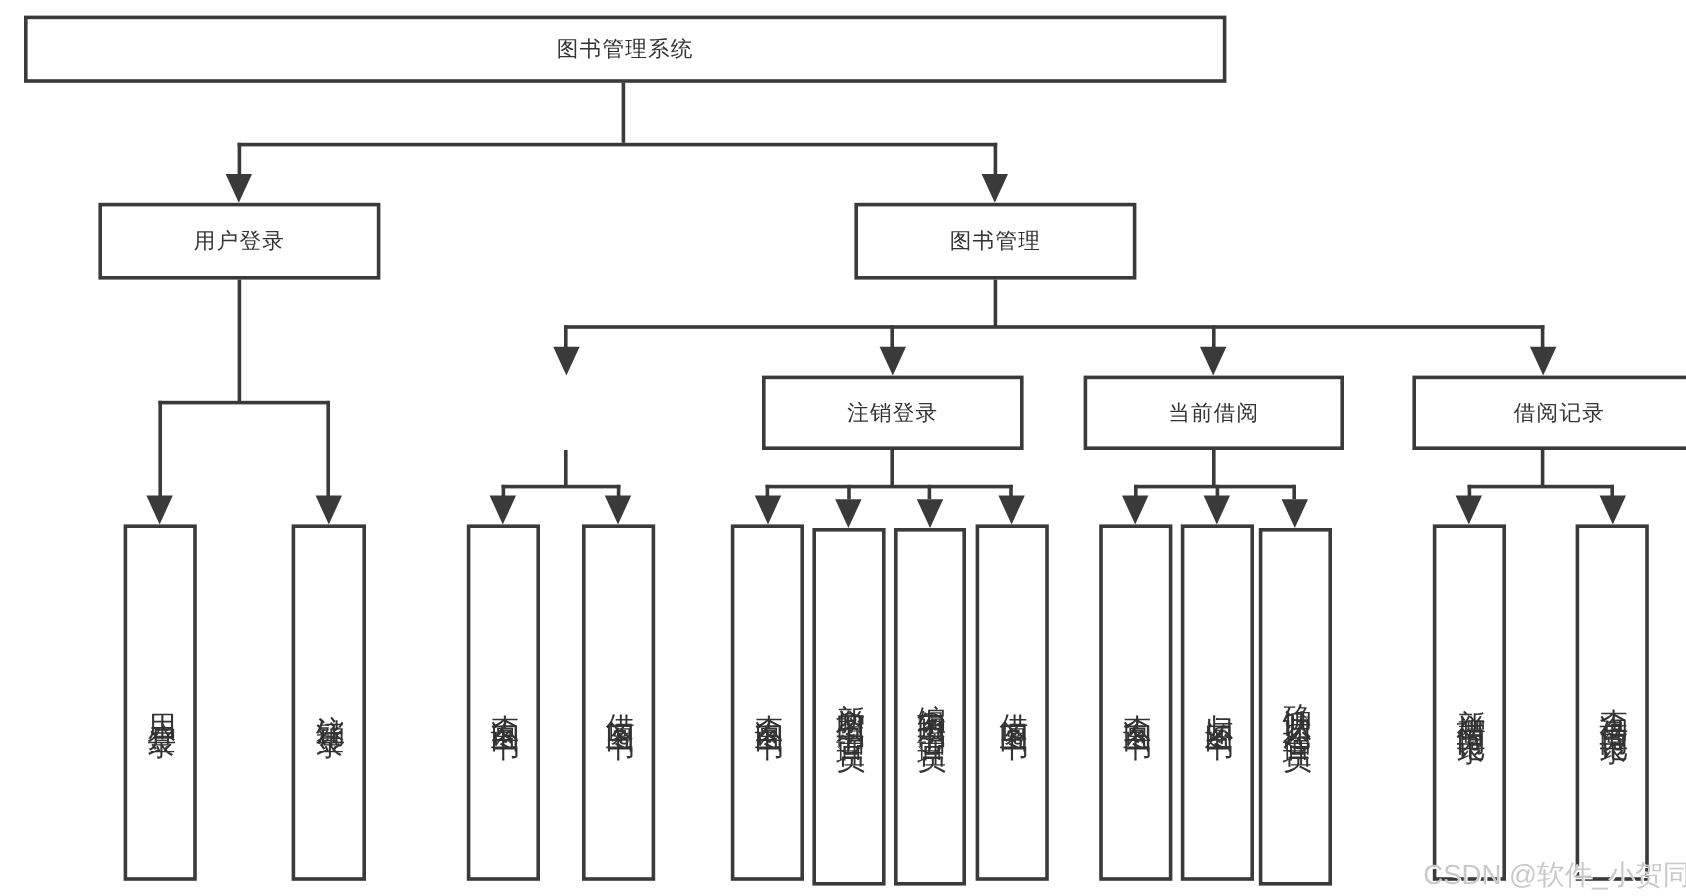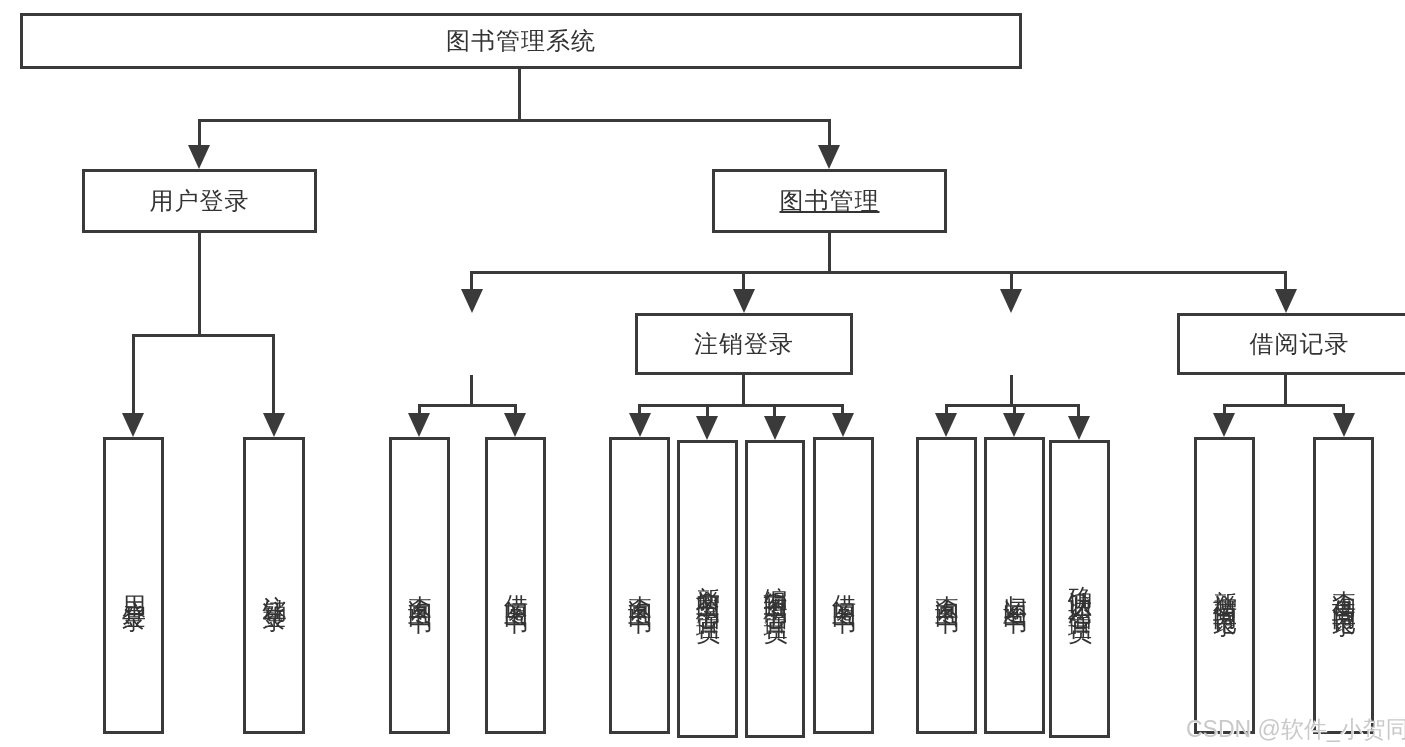--- a/index.html
+++ b/index.html
@@ -16,21 +16,21 @@
     overflow:hidden;
   }
   .box{
     position:absolute;
     box-sizing:border-box;
     border:3px solid var(--line);
     background:#ffffff;
     display:flex;align-items:center;justify-content:center;
   }
   .box.h span{
-    font-size:24px;
+    font-size:18px;
     letter-spacing:1px;
     white-space:nowrap;
   }
   .box.v span{
     writing-mode:vertical-rl;
     text-orientation:mixed;
     font-size:24px;
     letter-spacing:5px;
     line-height:1.2;
   }
@@ -64,21 +64,21 @@
   <div class="vl" style="left:518px;top:69px;height:50px;"></div>
   <div class="hl" style="left:198px;top:119px;width:633px;"></div>
   <div class="vl" style="left:198px;top:119px;height:28px;"></div>
   <div class="arrow" style="left:188px;top:145px;"></div>
   <div class="vl" style="left:828px;top:119px;height:28px;"></div>
   <div class="arrow" style="left:818px;top:145px;"></div>
 
   <div class="box h" style="left:82px;top:169px;width:235px;height:64px;">
     <span>用户登录</span>
   </div>
-  <div class="box h" style="left:712px;top:169px;width:235px;height:64px;text-decoration:underline;">
+  <div class="box h" style="left:712px;top:169px;width:235px;height:64px;">
     <span>图书管理</span>
   </div>
 
   <div class="vl" style="left:198px;top:233px;height:102px;"></div>
   <div class="hl" style="left:132px;top:334px;width:142px;"></div>
   <div class="vl" style="left:132px;top:334px;height:82px;"></div>
   <div class="arrow" style="left:122px;top:413px;"></div>
   <div class="vl" style="left:272px;top:334px;height:82px;"></div>
   <div class="arrow" style="left:263px;top:413px;"></div>
 
@@ -88,20 +88,23 @@
   <div class="arrow" style="left:461px;top:289px;"></div>
   <div class="vl" style="left:742px;top:271px;height:20px;"></div>
   <div class="arrow" style="left:733px;top:289px;"></div>
   <div class="vl" style="left:1010px;top:271px;height:20px;"></div>
   <div class="arrow" style="left:1000px;top:289px;"></div>
   <div class="vl" style="left:1284px;top:271px;height:20px;"></div>
   <div class="arrow" style="left:1275px;top:289px;"></div>
 
   <div class="box h" style="left:635px;top:313px;width:218px;height:62px;">
     <span>注销登录</span>
+  </div>
+  <div class="box h" style="left:903px;top:313px;width:217px;height:62px;">
+    <span>当前借阅</span>
   </div>
   <div class="box h" style="left:1177px;top:313px;width:245px;height:62px;">
     <span>借阅记录</span>
   </div>
 
   <div class="vl" style="left:470px;top:375px;height:31px;"></div>
   <div class="hl" style="left:418px;top:404px;width:99px;"></div>
   <div class="vl" style="left:418px;top:404px;height:12px;"></div>
   <div class="arrow" style="left:408px;top:413px;"></div>
   <div class="vl" style="left:514px;top:404px;height:12px;"></div>

